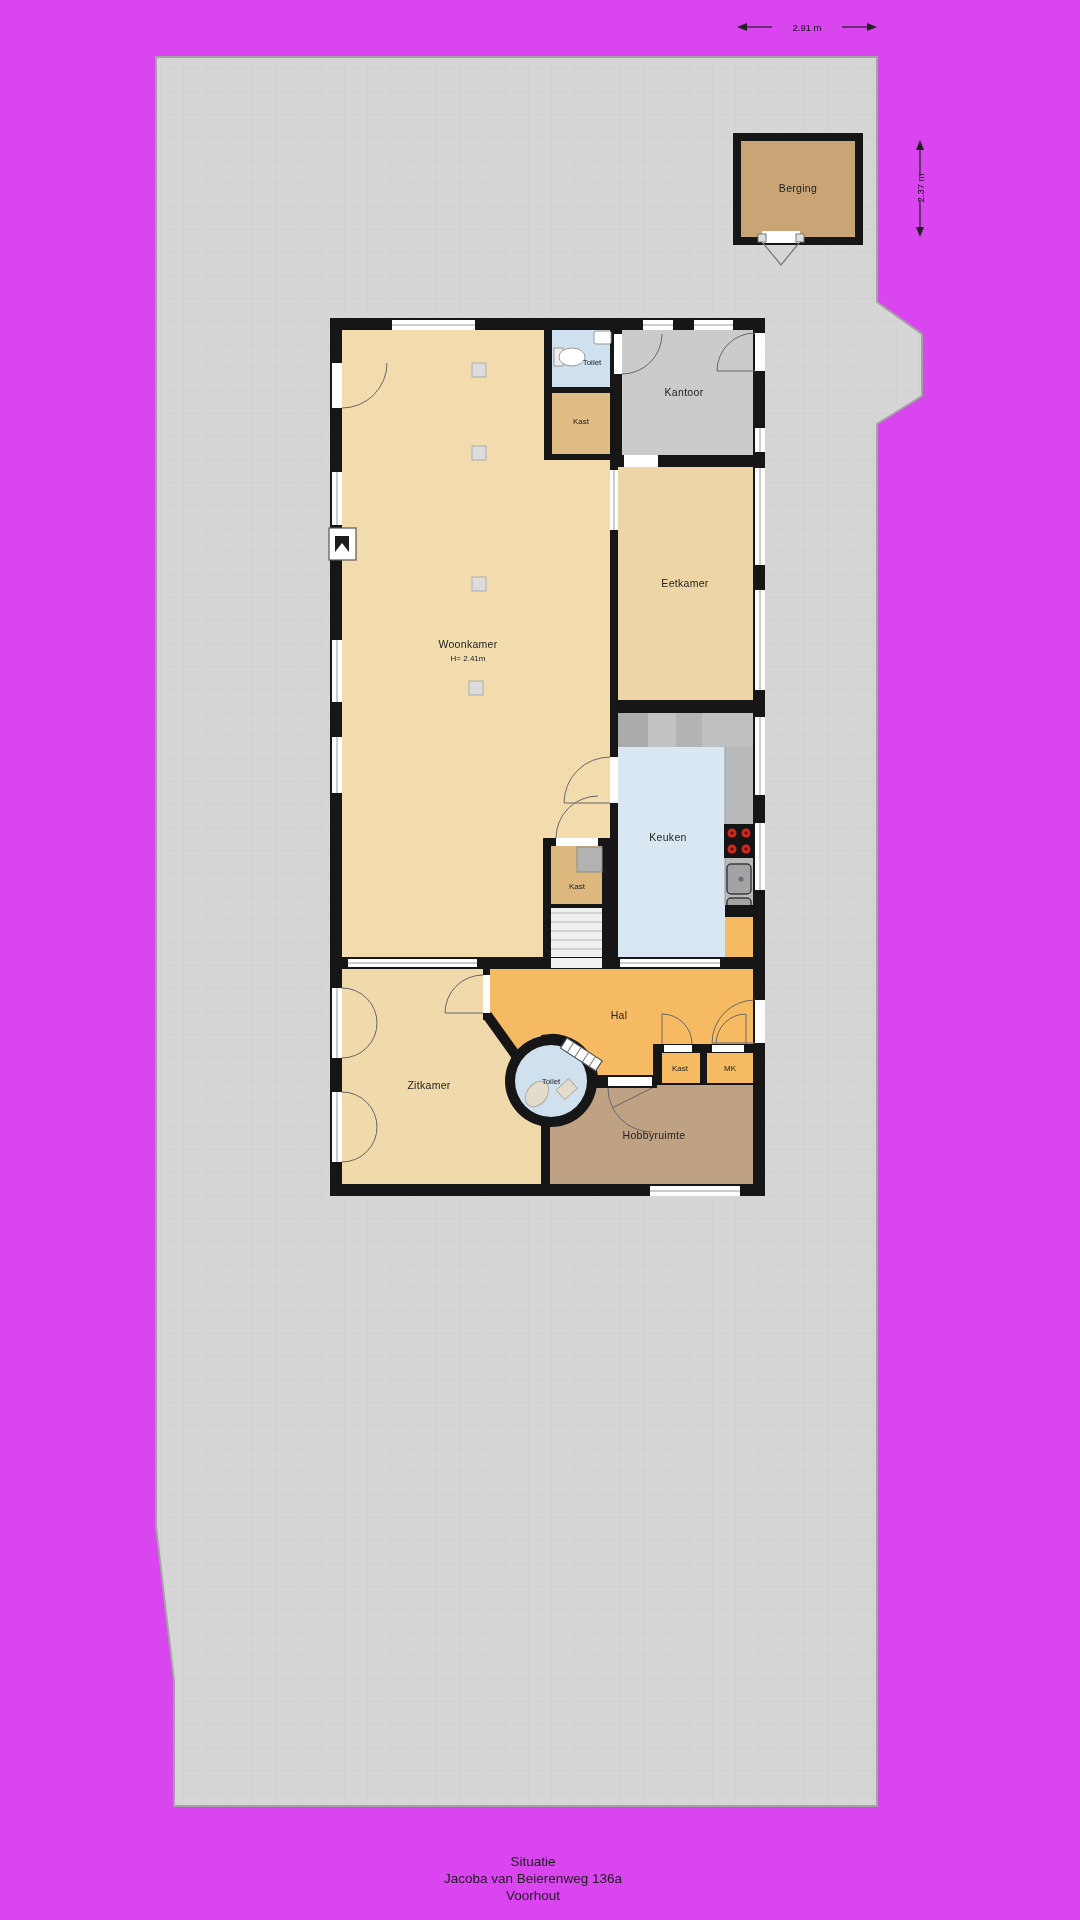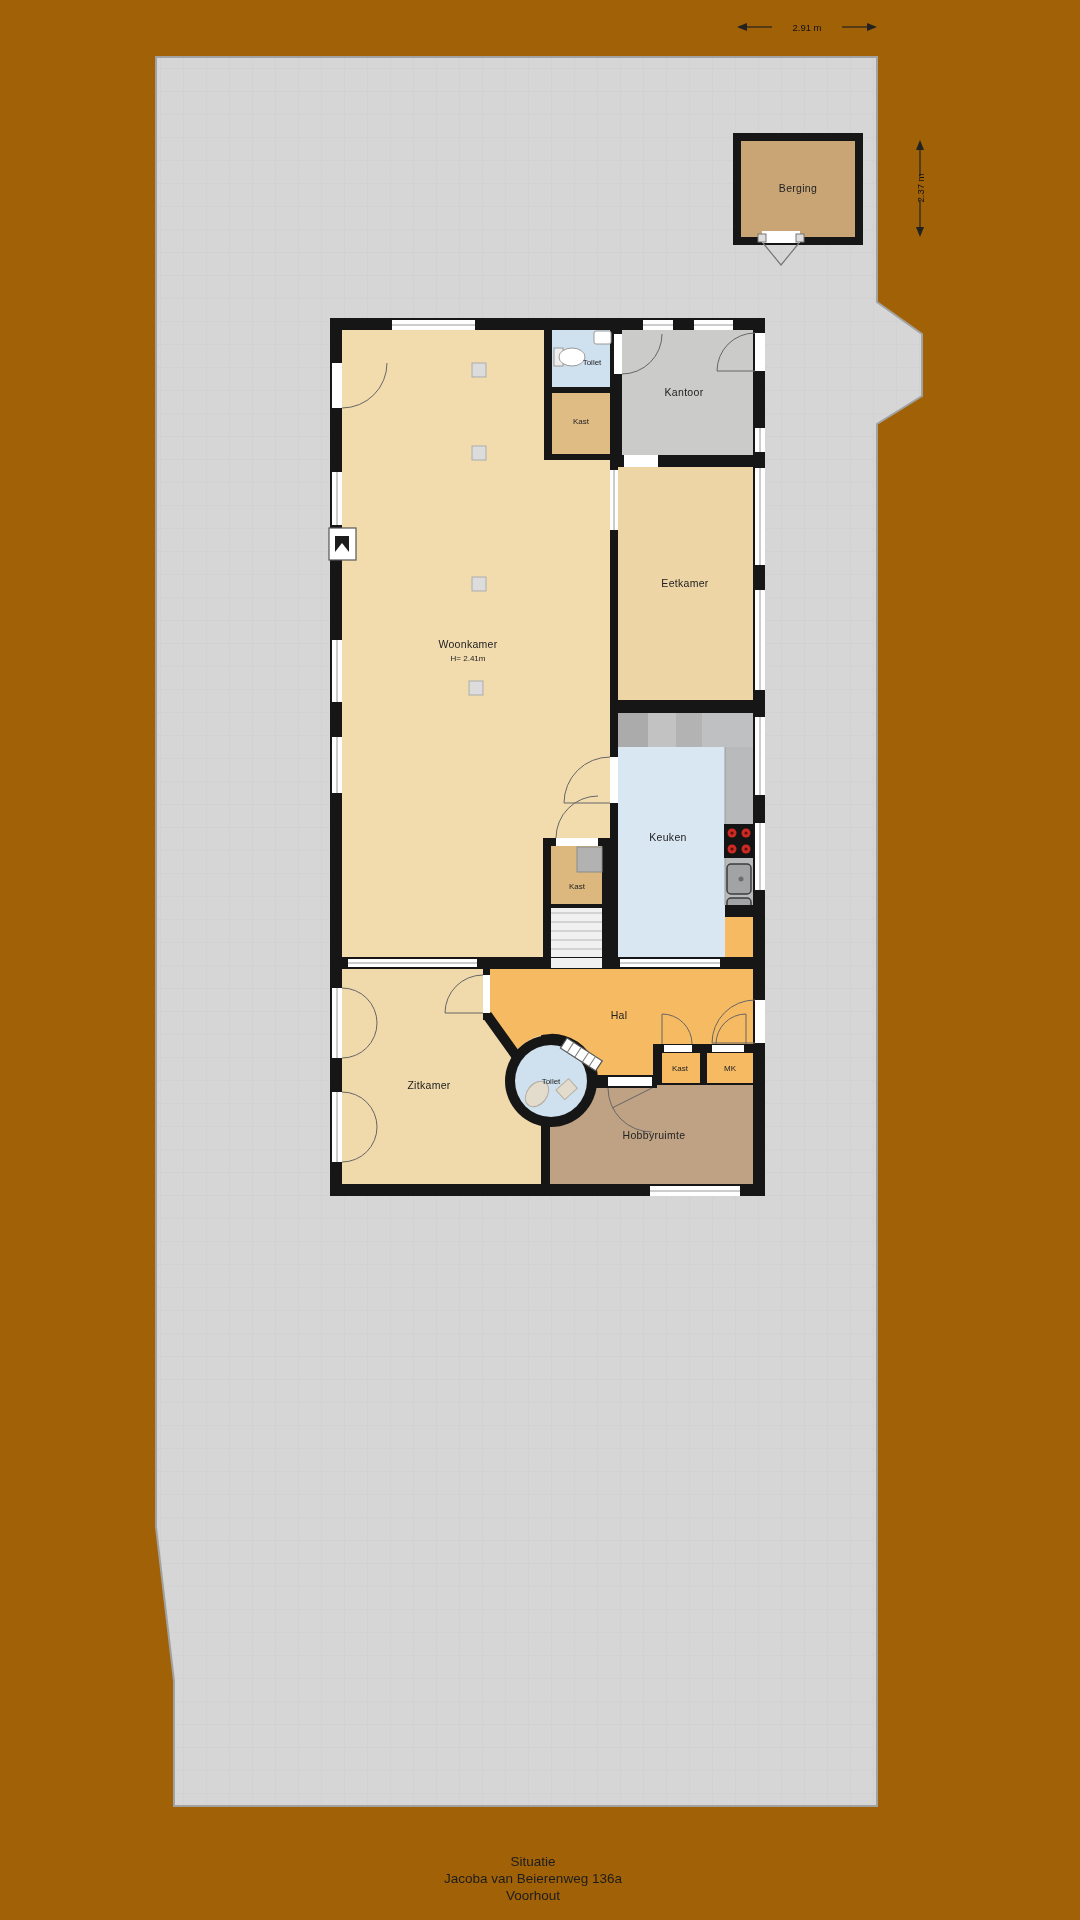--- a/index.html
+++ b/index.html
@@ -1,16 +1,16 @@
 <!DOCTYPE html>
 <html><head>
 <meta charset="utf-8">
 <style>
   html,body{margin:0;padding:0;background:#ffffff;}
-  .page{position:relative;width:1080px;height:1920px;background:#a16207;overflow:hidden;
+  .page{position:relative;width:1080px;height:1920px;background:#d946ef;overflow:hidden;
         font-family:"Liberation Sans", sans-serif;}
   svg{position:absolute;left:0;top:0;}
   text{fill:#222222;}
   .room-label{font-size:10.5px;letter-spacing:0.3px;}
   .sub-label{font-size:8px;}
   .dim-label{font-size:9.5px;fill:#111;}
   .caption{font-size:13.5px;fill:#1c1c1c;}
 </style>
 </head>
 <body>

